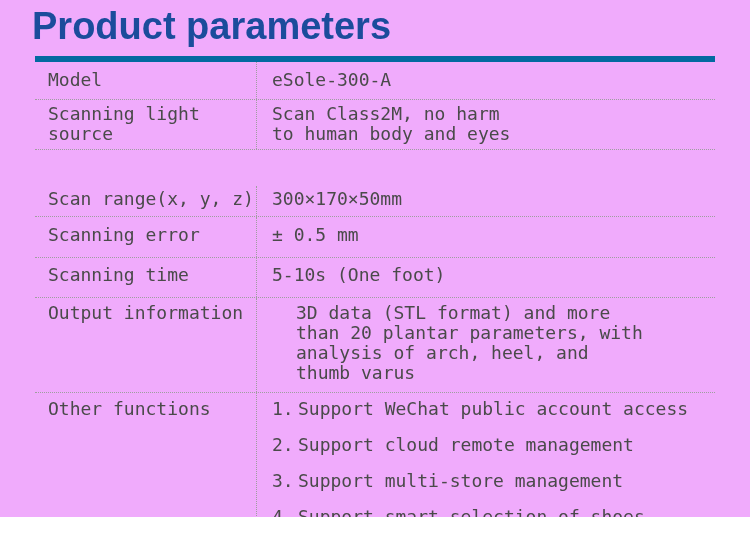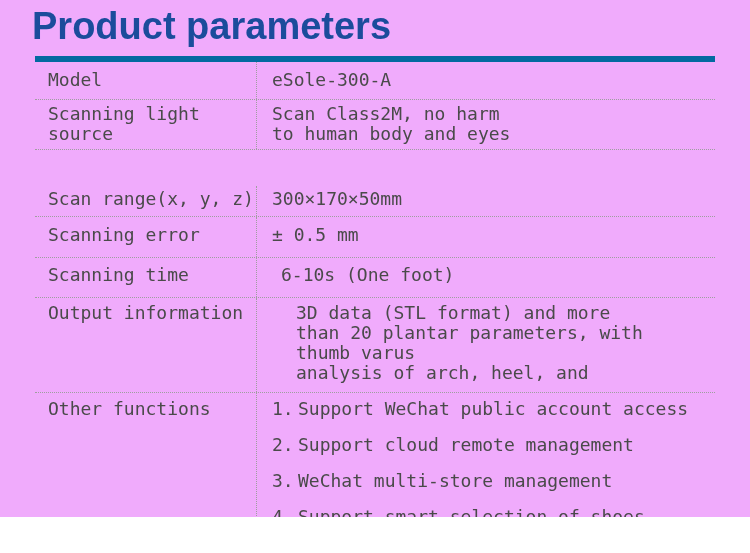--- a/index.html
+++ b/index.html
@@ -51,21 +51,21 @@
     line-height: 20px;
     color: #4a4a4a;
     white-space: nowrap;
     overflow: hidden;
   }
   
   .row-model          { height: 38px; } .row-model .cell-pad          { padding-top: 8px; }
   .row-light          { height: 50px; } .row-light .cell-pad          { padding-top: 4px; }
   .row-range          { height: 31px; margin-top: 36px; } .row-range .cell-pad          { padding-top: 3px; }
   .row-error          { height: 41px; } .row-error .cell-pad          { padding-top: 8px; }
-  .row-time           { height: 40px; gap: 9px; } .row-time .cell-pad           { padding-top: 7px; }
+  .row-time           { height: 40px; } .row-time .cell-pad           { padding-top: 7px; }
   .row-output         { height: 95px; gap: 24px; } .row-output .cell-pad         { padding-top: 5px; }
   .row-functions      { height: 170px;} .row-functions .cell-pad      { padding-top: 6px; }
   .fn-item { margin-bottom: 16px; }
   .fn-line { display: flex; }
   .fn-prefix { flex: 0 0 26px; }
   .fn-cont { margin-left: 26px; margin-top: 12px; }
 </style>
 </head>
 <body>
 
@@ -111,33 +111,33 @@
       <div class="spec-value cell-pad">
         <div>± 0.5 mm</div>
       </div>
     </div>
 
     <div class="spec-row row-time">
       <div class="spec-label cell-pad">
         <div>Scanning time</div>
       </div>
       <div class="spec-value cell-pad">
-        <div>6-10s (One foot)</div>
+        <div>5-10s (One foot)</div>
       </div>
     </div>
 
     <div class="spec-row row-output">
       <div class="spec-label cell-pad">
         <div>Output information</div>
       </div>
       <div class="spec-value cell-pad">
         <div>3D data (STL format) and more</div>
         <div>than 20 plantar parameters, with</div>
+        <div>analysis of arch, heel, and</div>
         <div>thumb varus</div>
-        <div>analysis of arch, heel, and</div>
       </div>
     </div>
 
     <div class="spec-row row-functions">
       <div class="spec-label cell-pad">
         <div>Other functions</div>
       </div>
       <div class="spec-value cell-pad">
         <div class="fn-item">
           <div class="fn-line">
@@ -147,21 +147,21 @@
         </div>
         <div class="fn-item">
           <div class="fn-line">
             <span class="fn-prefix">2.</span>
             <span>Support cloud remote management</span>
           </div>
         </div>
         <div class="fn-item">
           <div class="fn-line">
             <span class="fn-prefix">3.</span>
-            <span>WeChat multi-store management</span>
+            <span>Support multi-store management</span>
           </div>
         </div>
         <div class="fn-item">
           <div class="fn-line">
             <span class="fn-prefix">4.</span>
             <span>Support smart selection of shoes</span>
           </div>
           <div class="fn-cont">and insoles</div>
         </div>
       </div>

